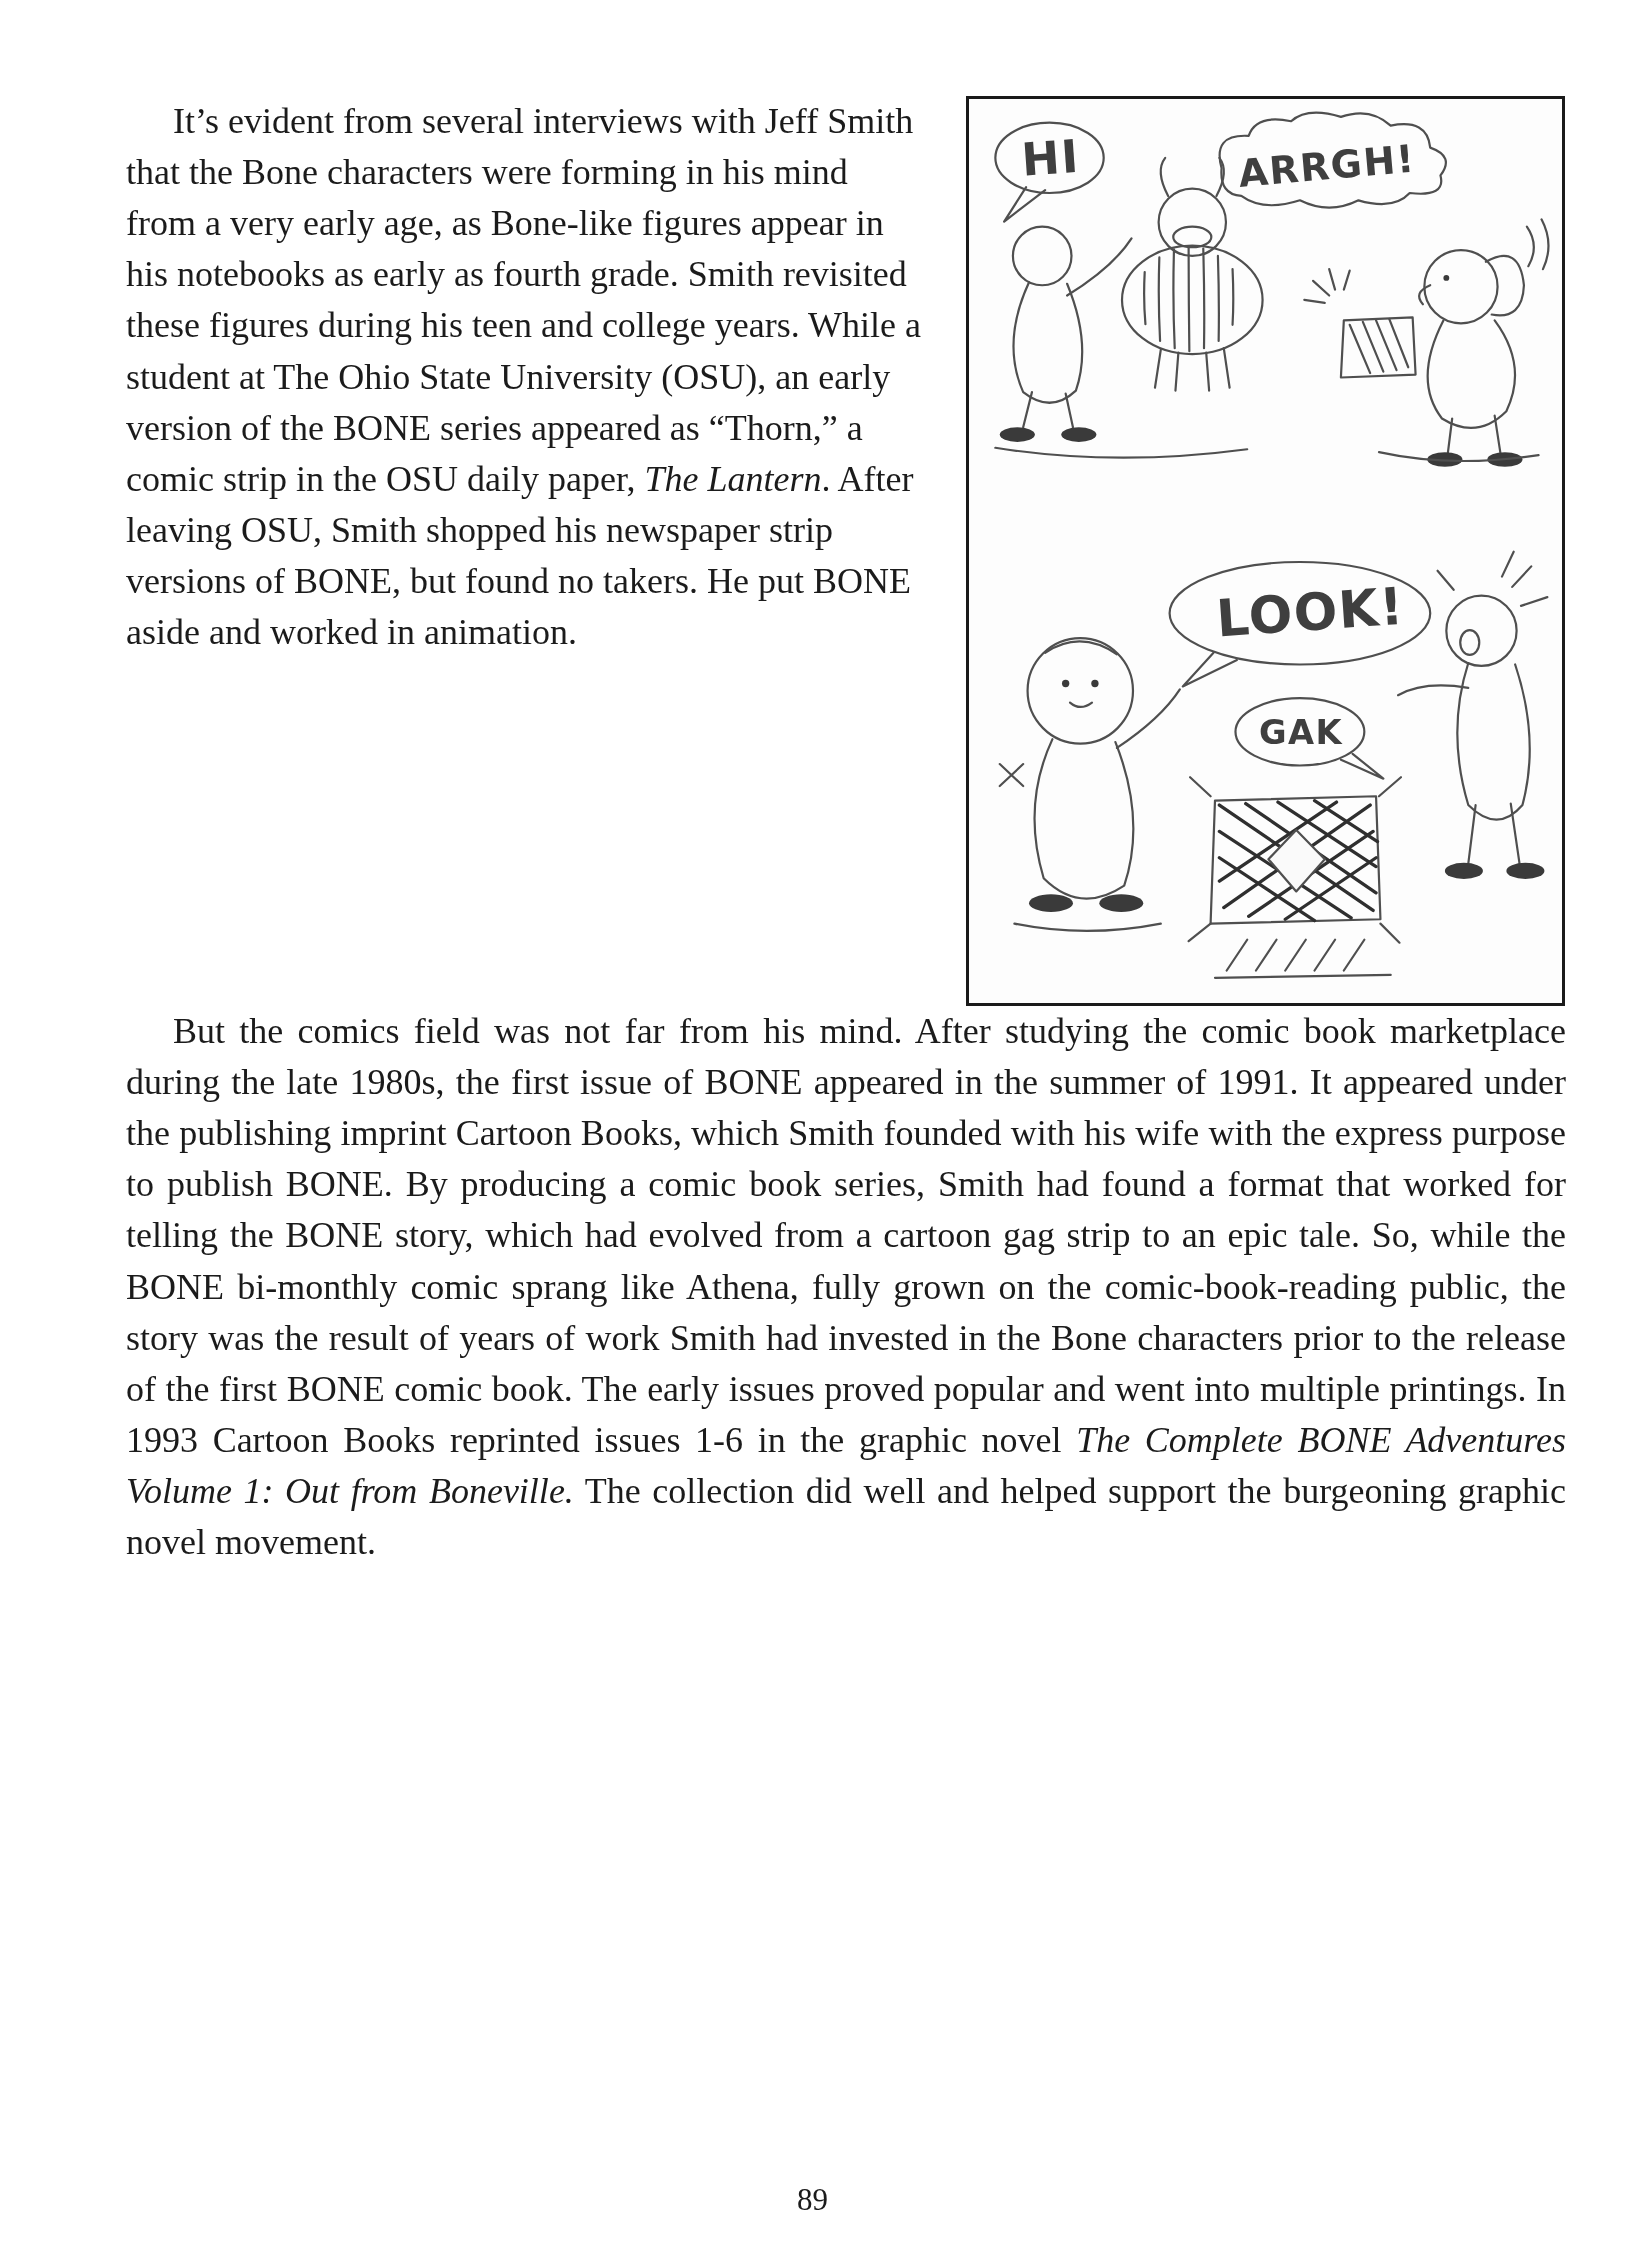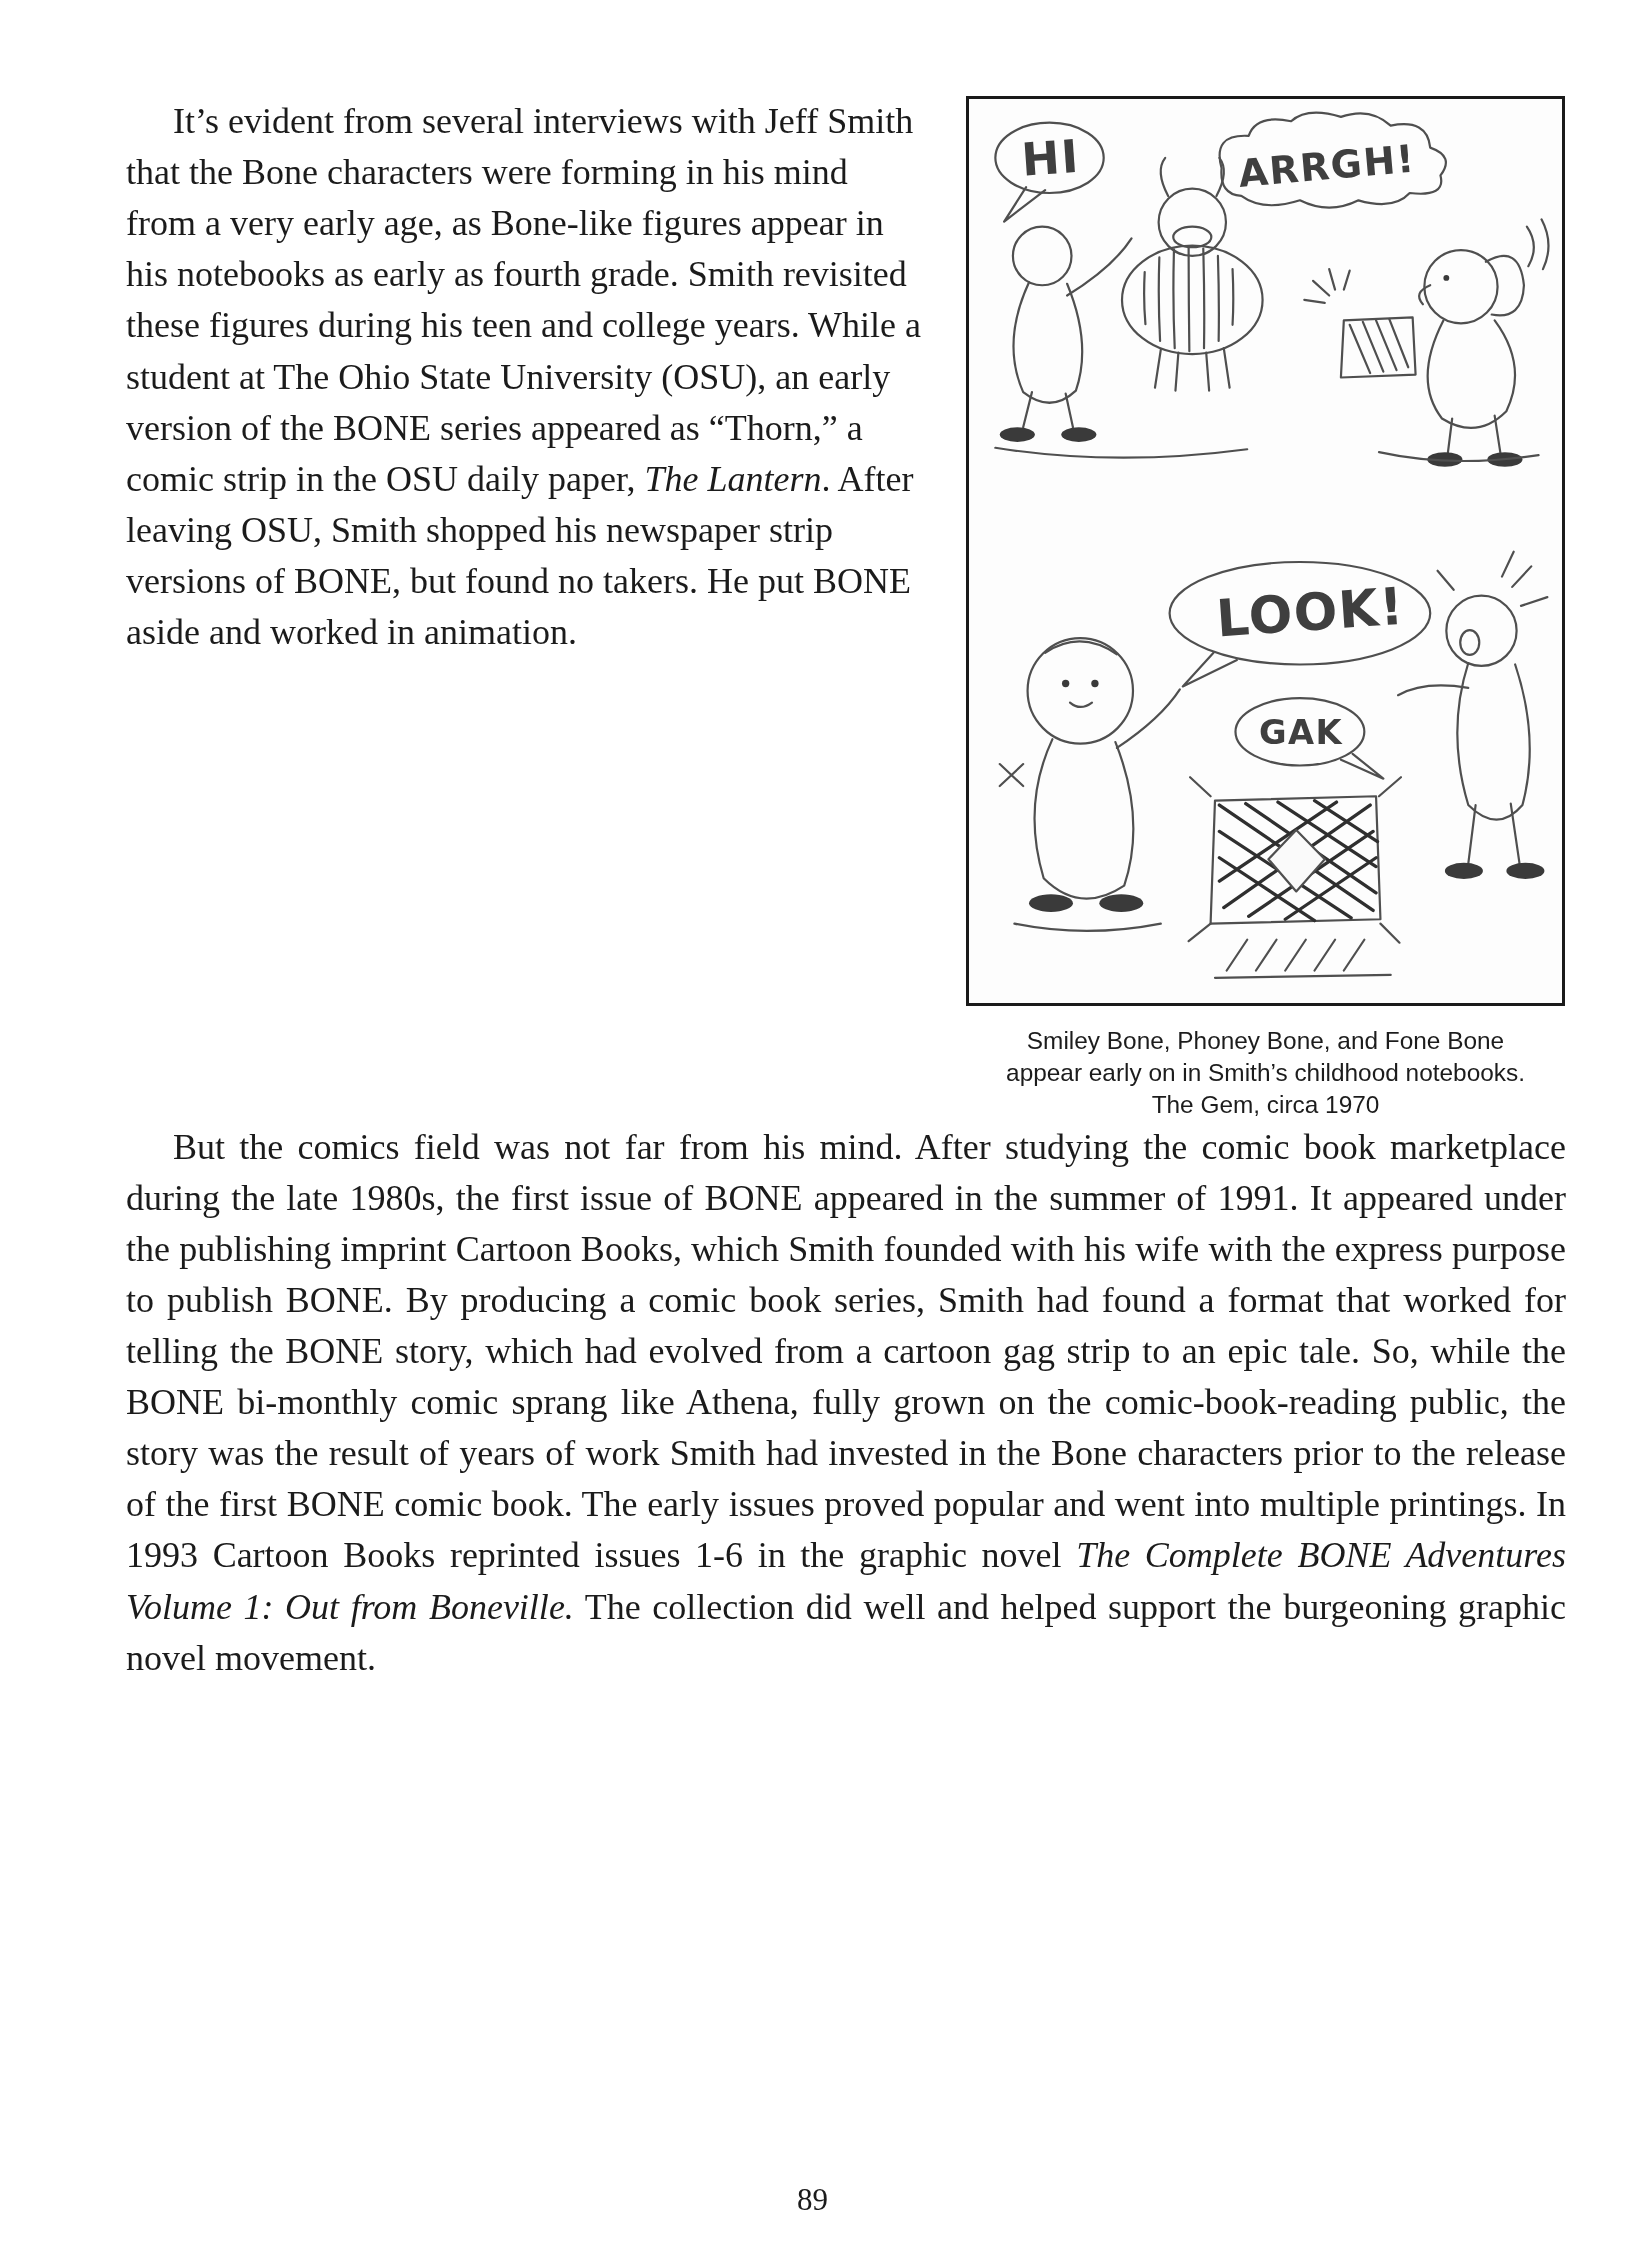--- a/index.html
+++ b/index.html
@@ -212,21 +212,20 @@
           </g>
 
           <g class="bubble-text">
             <text x="72" y="100" font-size="62" transform="rotate(-4 110 80)">HI</text>
             <text x="368" y="108" font-size="52" transform="rotate(-5 480 92)">ARRGH!</text>
             <text x="338" y="724" font-size="70" transform="rotate(-4 452 702)">LOOK!</text>
             <text x="396" y="878" font-size="46">GAK</text>
           </g>
         </svg>
       </div>
-      <figcaption class="caption">Smiley Bone, Phoney Bone, and Fone Bone appear early on in Smith’s childhood notebooks. The Gem, circa 1970</figcaption>
     </figure>
 
   </div>
 
   <p class="body-text wide p2"><span>But the comics field was not far from his mind. After studying the comic book marketplace during the late 1980s, the first issue of BONE appeared in the summer of 1991. It appeared under the publishing imprint Cartoon Books, which Smith founded with his wife with the express purpose to publish BONE. By producing a comic book series, Smith had found a format that worked for telling the BONE story, which had evolved from a cartoon gag strip to an epic tale. So, while the BONE bi-monthly comic sprang like Athena, fully grown on the comic-book-reading public, the story was the result of years of work Smith had invested in the Bone characters prior to the release of the first BONE comic book. The early issues proved popular and went into multiple printings. In 1993 Cartoon Books reprinted issues 1-6 in the graphic novel </span><em>The Complete BONE Adventures Volume 1: Out from Boneville.</em><span> The collection did well and helped support the burgeoning graphic novel movement.</span></p>
 
 
   <div class="page-number">89</div>
 
 </div>

